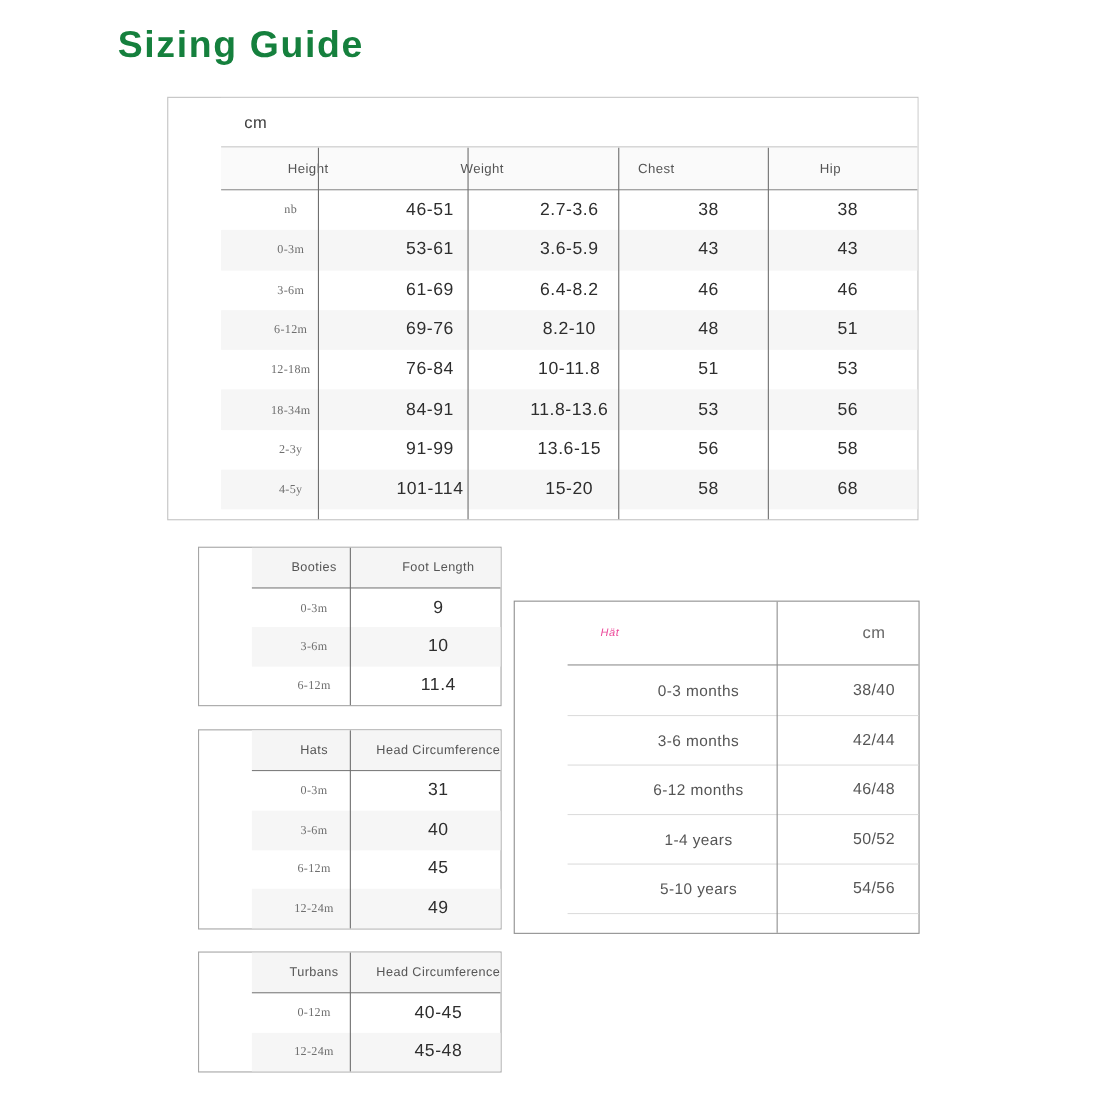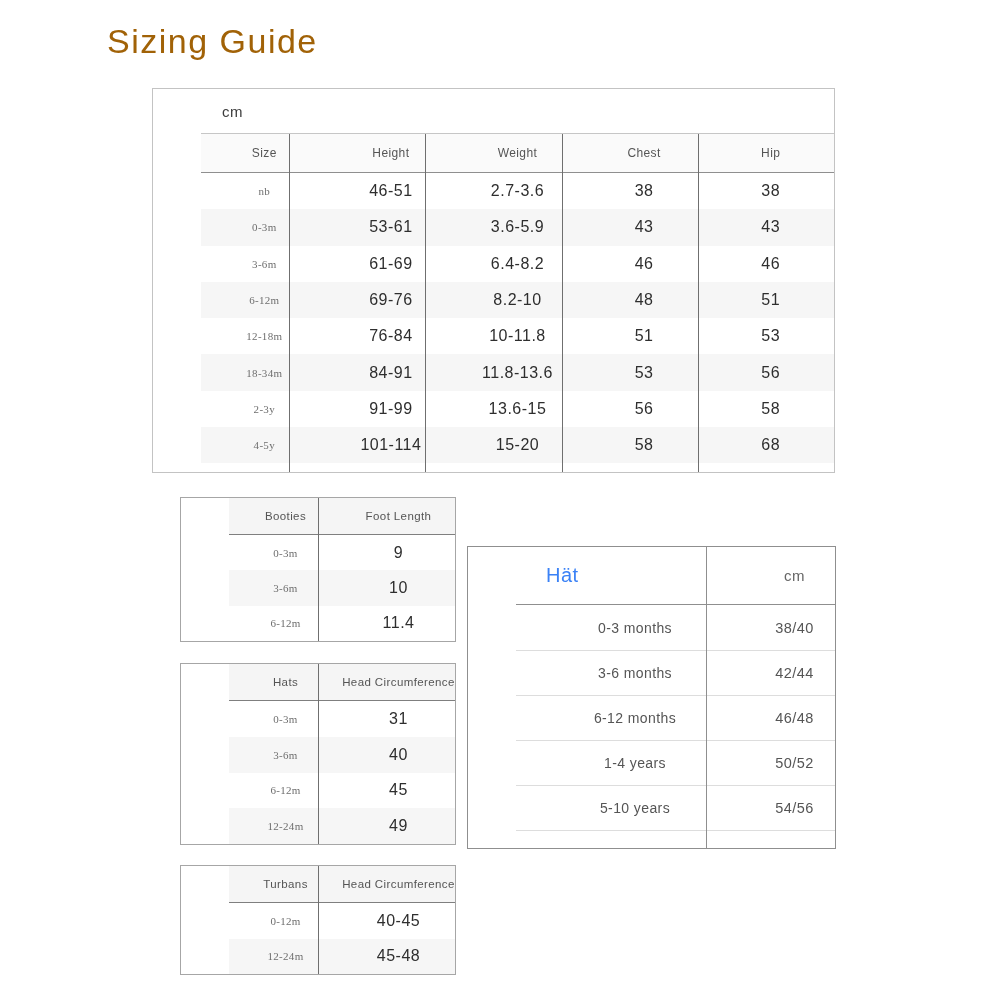--- a/index.html
+++ b/index.html
@@ -3,21 +3,21 @@
 <meta charset="utf-8">
 <style>
   * { margin:0; padding:0; box-sizing:border-box; }
   html,body { background:#ffffff; }
   body {
     width:1000px; height:1000px; position:relative; overflow:hidden;
     font-family:"Liberation Sans", sans-serif;
   }
   .page-title {
     position:absolute; left:107px; top:22px;
-    font-size:34px; font-weight:400; letter-spacing:1.5px; color:#a16207;
+    font-size:34px; font-weight:700; letter-spacing:1.5px; color:#15803d;
   }
   
   .tbl { position:absolute; background:#ffffff; border:1px solid #c3c3c3; display:flex; flex-direction:column;padding-left:48px; }
   .vl  { position:absolute; width:1px; background:#6f6f6f; z-index:2; }
   .row { display:flex; flex:0 0 auto; position:relative; z-index:1; }
   .cell { flex:1; display:flex; align-items:center; justify-content:center; text-align:center; }
   .alt { background:#f6f6f6; }
   .filler { flex:1 1 auto; }
 
   
@@ -41,21 +41,21 @@
   .small-head { height:37px; background:#f5f5f5; border-bottom:1px solid #7f7f7f; }
   .small-head .cell { font-size:11.5px; color:#555555; letter-spacing:0.4px; }
   .small-row { flex:1 1 auto; }
 
   
   .hat-tbl { left:467px; top:546px; width:369px; height:303px; border:1px solid #8f8f8f; }
   .hat-vl  { background:#8f8f8f; left:238px; top:0; bottom:0; }
   .hat-head { height:58px; border-bottom:1px solid #8f8f8f; display:flex; flex:0 0 auto; }
   .hat-head-label {
     width:238px; display:flex; align-items:center; padding-left:30px;
-    font-size:20px; color:#3b82f6; letter-spacing:0.5px;
+    font-size:10px; color:#ec4899; letter-spacing:0.5px;font-style:italic;
   }
   .hat-head-unit {
     flex:1; display:flex; align-items:center; justify-content:center;
     font-size:15px; color:#666666; letter-spacing:0.5px;
   }
   .hat-row { height:45px; display:flex; flex:0 0 auto; }
   .hat-row.sep, .hat-filler.sep { border-top:1px solid #dddddd; }
   .hat-label-cell {
     width:238px; display:flex; align-items:center; justify-content:center;
     font-size:14px; color:#555555; letter-spacing:0.4px;
@@ -72,21 +72,20 @@
 
 <div class="tbl main-tbl">
   <div class="vl" style="left:136px; top:45px; bottom:0;"></div>
   <div class="vl" style="left:272px; top:45px; bottom:0;"></div>
   <div class="vl" style="left:409px; top:45px; bottom:0;"></div>
   <div class="vl" style="left:545px; top:45px; bottom:0;"></div>
 
   <div class="unit-row">cm</div>
 
   <div class="row main-head">
-    <div class="cell head-cell">Size</div>
     <div class="cell head-cell">Height</div>
     <div class="cell head-cell">Weight</div>
     <div class="cell head-cell">Chest</div>
     <div class="cell head-cell">Hip</div>
   </div>
 
   <div class="row main-row">
     <div class="cell size-cell">nb</div>
     <div class="cell val-cell">46-51</div>
     <div class="cell val-cell">2.7-3.6</div>

